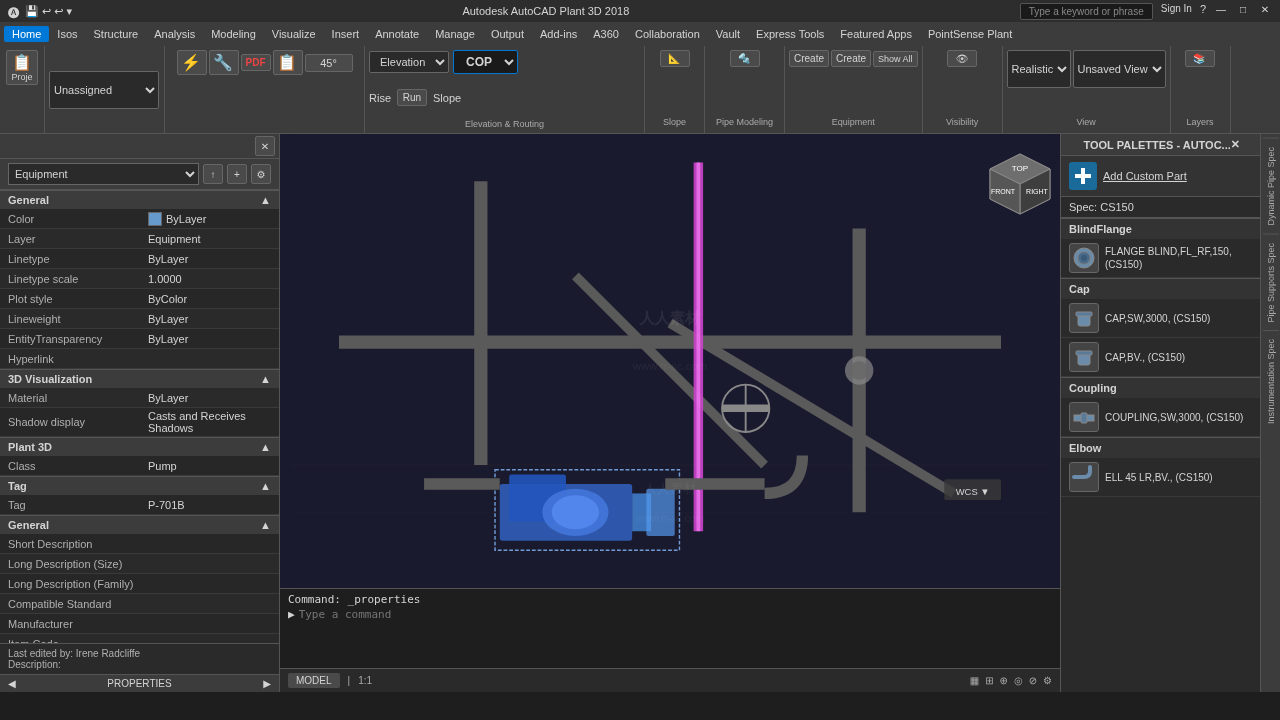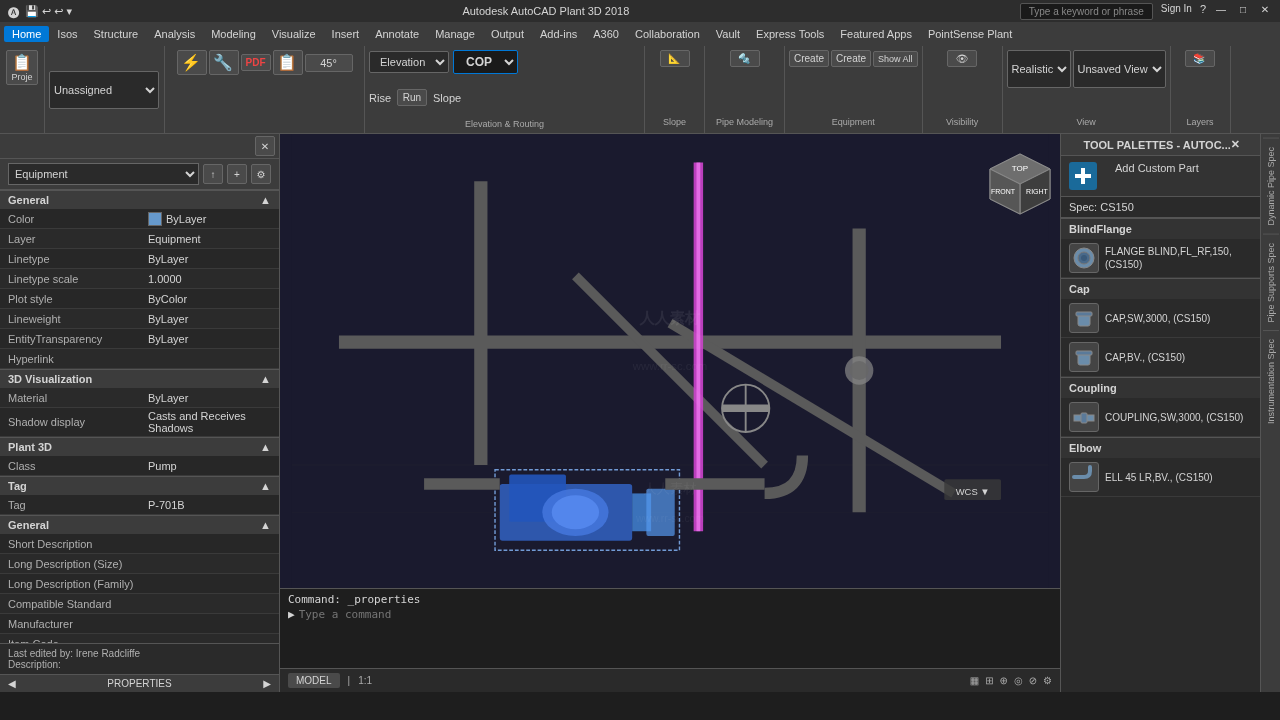--- a/index.html
+++ b/index.html
@@ -55,21 +55,21 @@
     .command-input { background: #1e1e1e; border: none; color: #d4d4d4; font-family: monospace; font-size: 11px; flex: 1; outline: none; }
 
     
     .status-bar { height: 24px; background: #2a2a2a; border-top: 1px solid #555; display: flex; align-items: center; padding: 0 8px; gap: 8px; font-size: 10px; color: #aaa; }
     .status-model { background: #4a4a4a; padding: 2px 8px; border-radius: 2px; color: #d4d4d4; cursor: pointer; }
 
     
     .right-panel { width: 200px; background: #2a2a2a; border-left: 1px solid #555; display: flex; flex-direction: column; overflow: hidden; }
     .right-panel-header { background: #3c3c3c; padding: 4px 20px; font-size: 11px; font-weight: bold; color: #d4d4d4; border-bottom: 1px solid #555; display: flex; justify-content: flex-end; align-items: center; }
 
-    .palette-add-custom { display: flex; align-items: flex-start; padding: 6px 8px; background: #333; border-bottom: 1px solid #555; cursor: pointer; gap: 18px; }
+    .palette-add-custom { display: flex; align-items: center; padding: 6px 8px; background: #333; border-bottom: 1px solid #555; cursor: pointer; gap: 6px; text-decoration: underline; }
     .palette-add-icon { width: 28px; height: 28px; background: #1a6a9a; border-radius: 3px; display: flex; align-items: center; justify-content: center; font-size: 16px; }
 
     .palette-spec { font-size: 11px; color: #b0b0b0; padding: 4px 8px; border-bottom: 1px solid #555; }
     .palette-spec span { color: #d4d4d4; }
 
     .palette-section { font-size: 11px; font-weight: bold; color: #d4d4d4; padding: 4px 8px; background: #333; border-top: 1px solid #555; }
 
     .palette-item { display: flex; align-items: center; padding: 4px 8px; border-bottom: 1px solid #3a3a3a; cursor: pointer; gap: 6px; }
     .palette-item-icon { width: 30px; height: 30px; background: #444; border: 1px solid #666; border-radius: 3px; display: flex; align-items: center; justify-content: center; flex-shrink: 0; }
     .palette-item-label { font-size: 10px; color: #d4d4d4; line-height: 1.3; }

